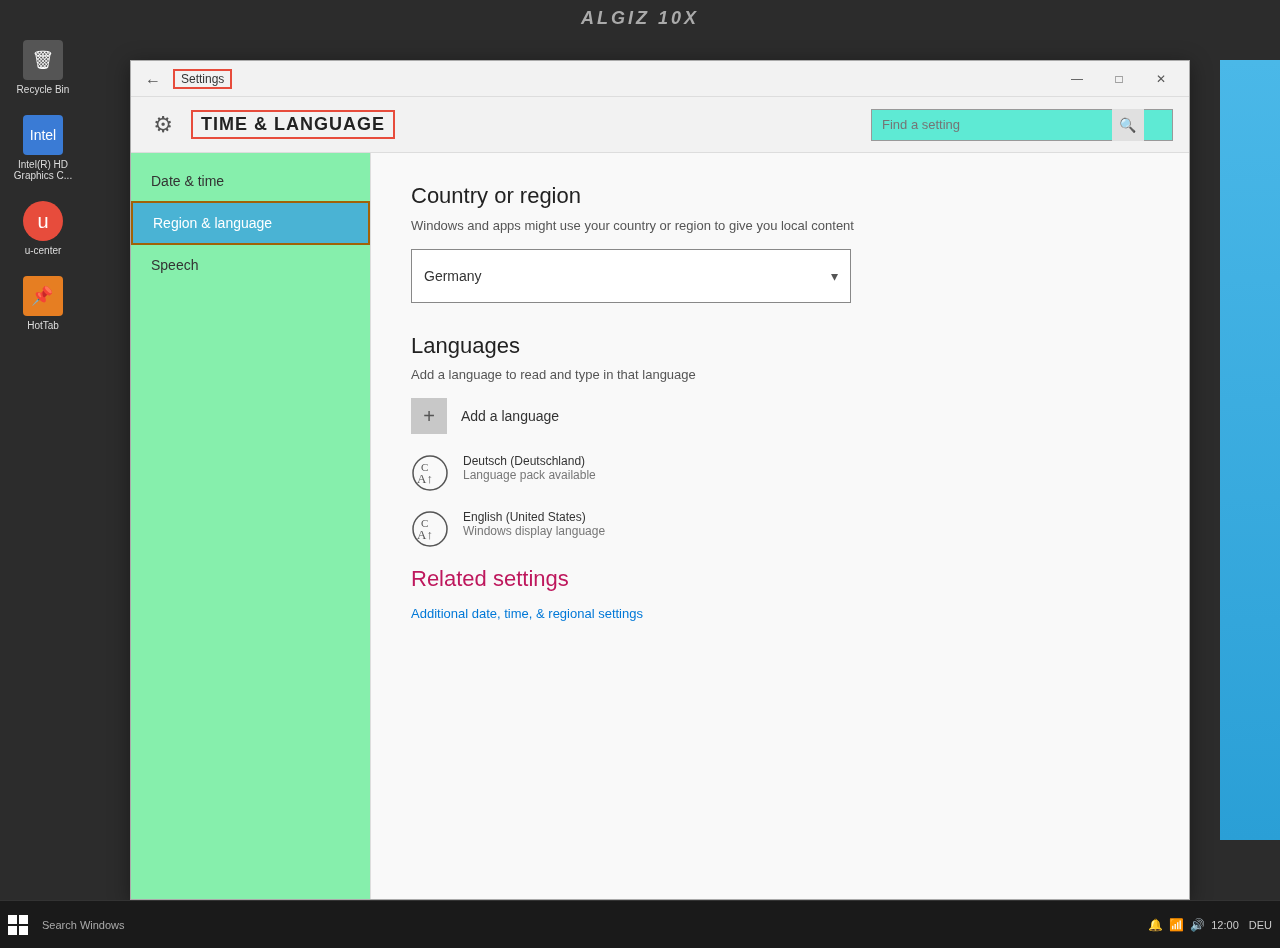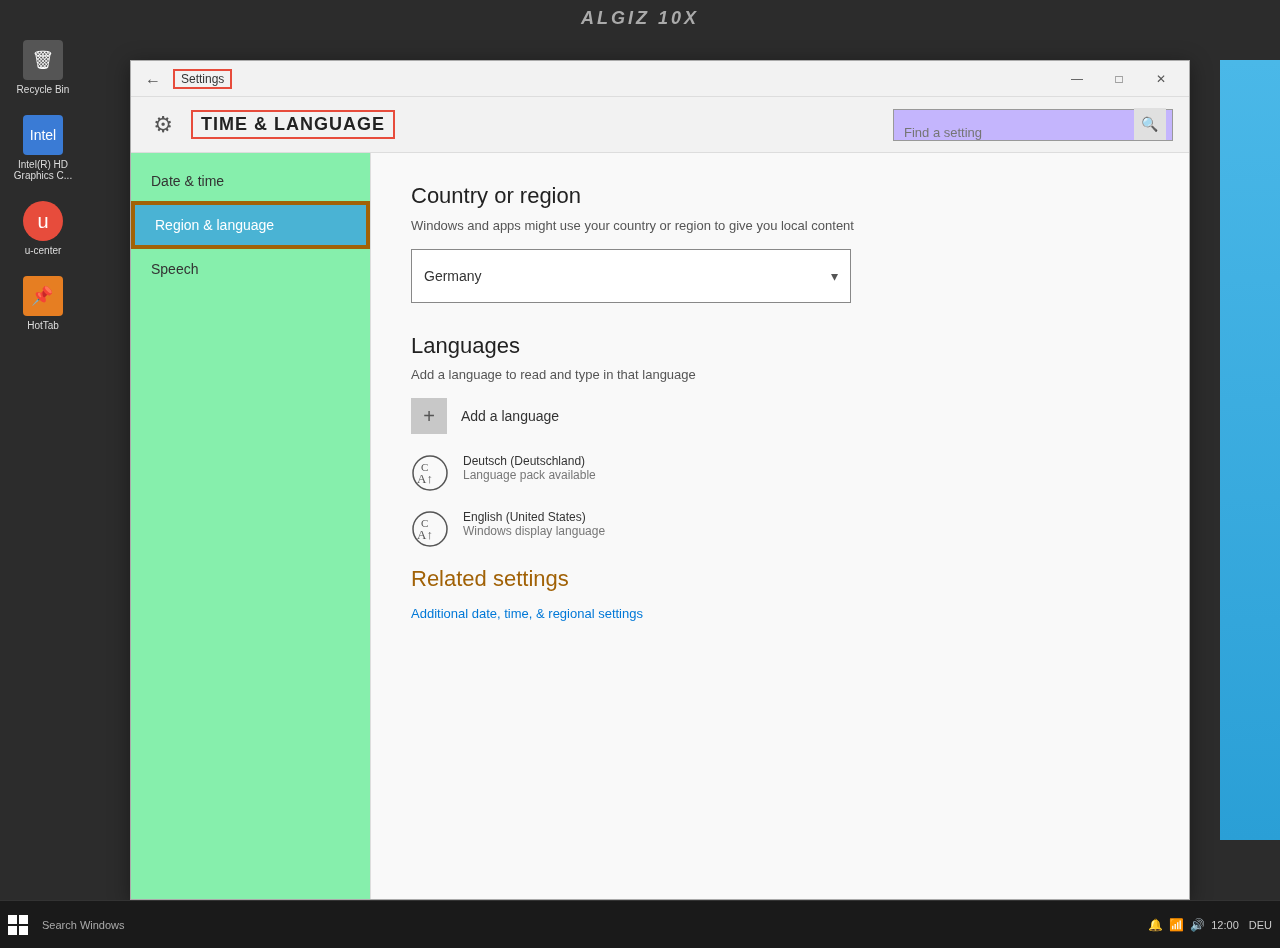--- a/index.html
+++ b/index.html
@@ -171,25 +171,25 @@
       font-size: 18px;
       font-weight: 600;
       color: #222;
       border: 2px solid #e74c3c;
       padding: 2px 8px;
       letter-spacing: 1px;
     }
     .settings-search {
       margin-left: auto;
       display: flex;
-      align-items: flex-end;
+      align-items: center;
       border: 1px solid #999;
-      background: #c4b5fd;
+      background: #5eead4;
       height: 32px;
-      width: 280px;
+      width: 302px;
     }
     .settings-search input {
       border: none;
       outline: none;
       background: transparent;
       padding: 0 10px;
       width: 240px;
       font-size: 13px;
       color: #555;
     }
@@ -218,21 +218,21 @@
     }
     .sidebar-item {
       padding: 12px 20px;
       font-size: 14px;
       color: #333;
       cursor: pointer;
     }
     .sidebar-item.active {
       background: #4ab3d4;
       color: #fff;
-      border: 4px solid #a16207;
+      border: 2px solid #a16207;
     }
 
     
     .main-content {
       flex: 1;
       padding: 30px 40px;
       overflow-y: auto;
       background: #f9f9f9;
     }
 
@@ -331,21 +331,21 @@
       font-size: 12px;
       color: #777;
     }
 
     .related-settings {
       margin-top: 10px;
     }
     .related-title {
       font-size: 22px;
       font-weight: 300;
-      color: #a16207;
+      color: #be185d;
       margin-bottom: 12px;
     }
     .related-link {
       font-size: 13px;
       color: #0078d7;
       cursor: pointer;
       text-decoration: none;
     }
 
     

